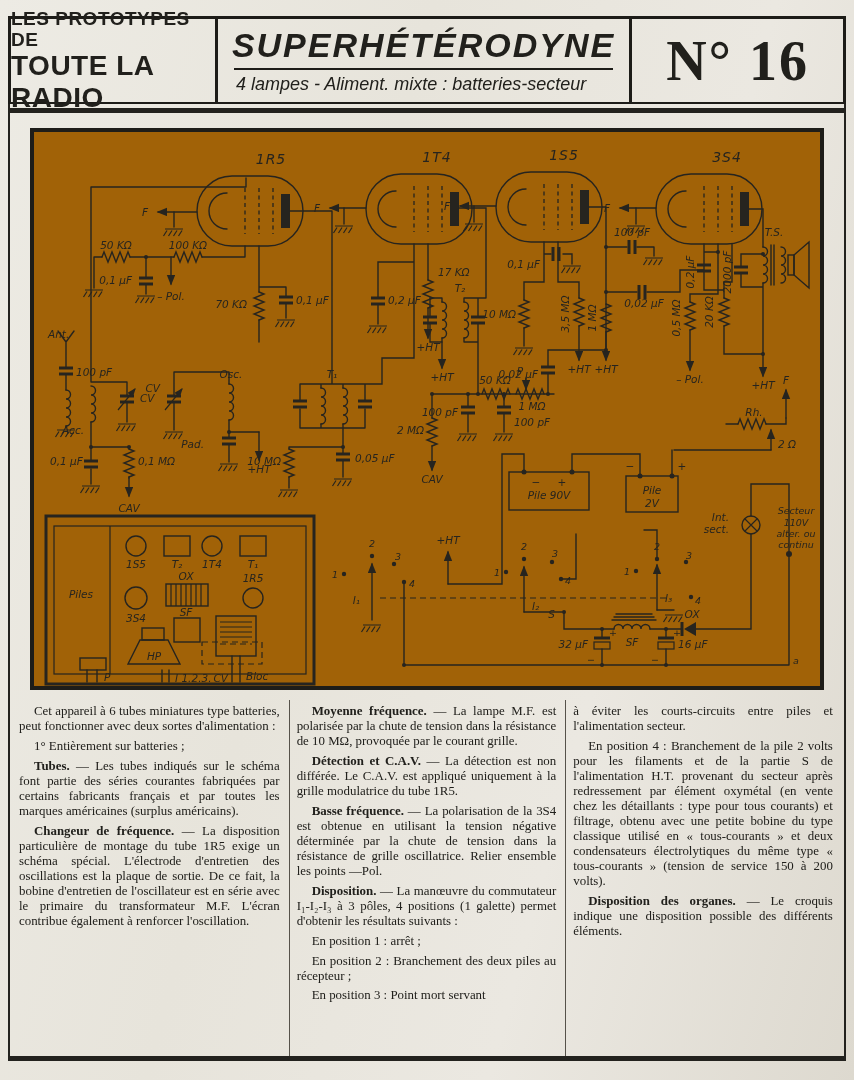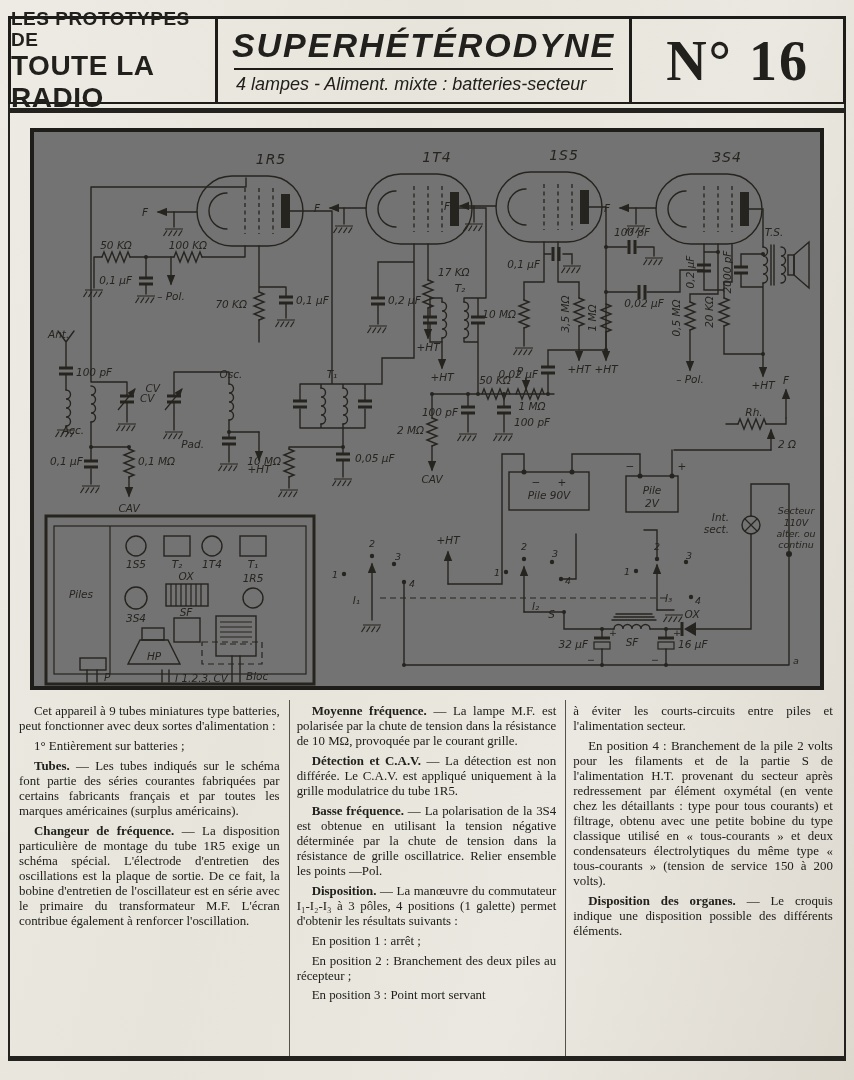--- a/index.html
+++ b/index.html
@@ -19,21 +19,21 @@
   .mid{flex:1;box-sizing:border-box;border-right:3px solid #1d1c18;display:flex;
        flex-direction:column;justify-content:center;padding:0 14px}
   .title{font-family:"Liberation Sans",sans-serif;font-style:italic;font-weight:bold;
          font-size:34px;letter-spacing:2px;text-align:right}
   .title-rule{height:2px;background:#1d1c18;margin:3px 2px 4px}
   .subtitle{font-family:"Liberation Sans",sans-serif;font-style:italic;font-size:18px;text-align:left;padding-left:4px}
   .issue{width:212px;display:flex;align-items:center;justify-content:center;
          font-family:"Liberation Serif",serif;font-weight:bold;font-size:56px;letter-spacing:2px}
   
   .schem{position:absolute;left:30px;top:128px;width:786px;height:554px;
-         border:4px solid #1e1d19;background:#737373}
+         border:4px solid #1e1d19;background:#a16207}
   .schem svg{display:block}
   .schem text{font-family:"DejaVu Sans",sans-serif;font-style:italic;font-size:10.5px;fill:#26241f;stroke:none}
   .schem text.tl{font-size:14px;letter-spacing:1px}
   .schem text.sm{font-size:9.5px}
   .schem text.m{text-anchor:middle}
   .schem text.e{text-anchor:end}
   .wire{stroke:#26241f;stroke-width:1.4;fill:none;stroke-linecap:round}
   .wire2{stroke:#26241f;stroke-width:1.2;fill:none}
   .thk{stroke:#26241f;stroke-width:3;fill:none}
   .fil{fill:#26241f;stroke:none}
@@ -466,21 +466,21 @@
   <text x="70" y="549">P</text>
   <text x="141" y="550">I 1.2.3.</text>
   <text class="e" x="194" y="550">CV</text>
   <text x="212" y="548">Bloc</text>
   </g>
 </svg>
 </div>
 
 <div class="cols">
   <div class="col">
-    <p><b></b> <span>Cet appareil à 9 tubes miniatures type batteries, peut fonctionner avec deux sortes d'alimentation :</span></p>
+    <p><b></b> <span>Cet appareil à 6 tubes miniatures type batteries, peut fonctionner avec deux sortes d'alimentation :</span></p>
     <p><b></b> <span>1° Entièrement sur batteries ;</span></p>
     <p><b>Tubes.</b> <span>— Les tubes indiqués sur le schéma font partie des séries courantes fabriquées par certains fabricants français et par toutes les marques américaines (surplus américains).</span></p>
     <p><b>Changeur de fréquence.</b> <span>— La disposition particulière de montage du tube 1R5 exige un schéma spécial. L'électrode d'entretien des oscillations est la plaque de sortie. De ce fait, la bobine d'entretien de l'oscillateur est en série avec le primaire du transformateur M.F. L'écran contribue également à renforcer l'oscillation.</span></p>
   </div>
   <div class="col">
     <p><b>Moyenne fréquence.</b> <span>— La lampe M.F. est polarisée par la chute de tension dans la résistance de 10 MΩ, provoquée par le courant grille.</span></p>
     <p><b>Détection et C.A.V.</b> <span>— La détection est non différée. Le C.A.V. est appliqué uniquement à la grille modulatrice du tube 1R5.</span></p>
     <p><b>Basse fréquence.</b> <span>— La polarisation de la 3S4 est obtenue en utilisant la tension négative déterminée par la chute de tension dans la résistance de grille oscillatrice. Relier ensemble les points —Pol.</span></p>
     <p><b>Disposition.</b> <span>— La manœuvre du commutateur I₁-I₂-I₃ à 3 pôles, 4 positions (1 galette) permet d'obtenir les résultats suivants :</span></p>
     <p><b></b> <span>En position 1 : arrêt ;</span></p>

